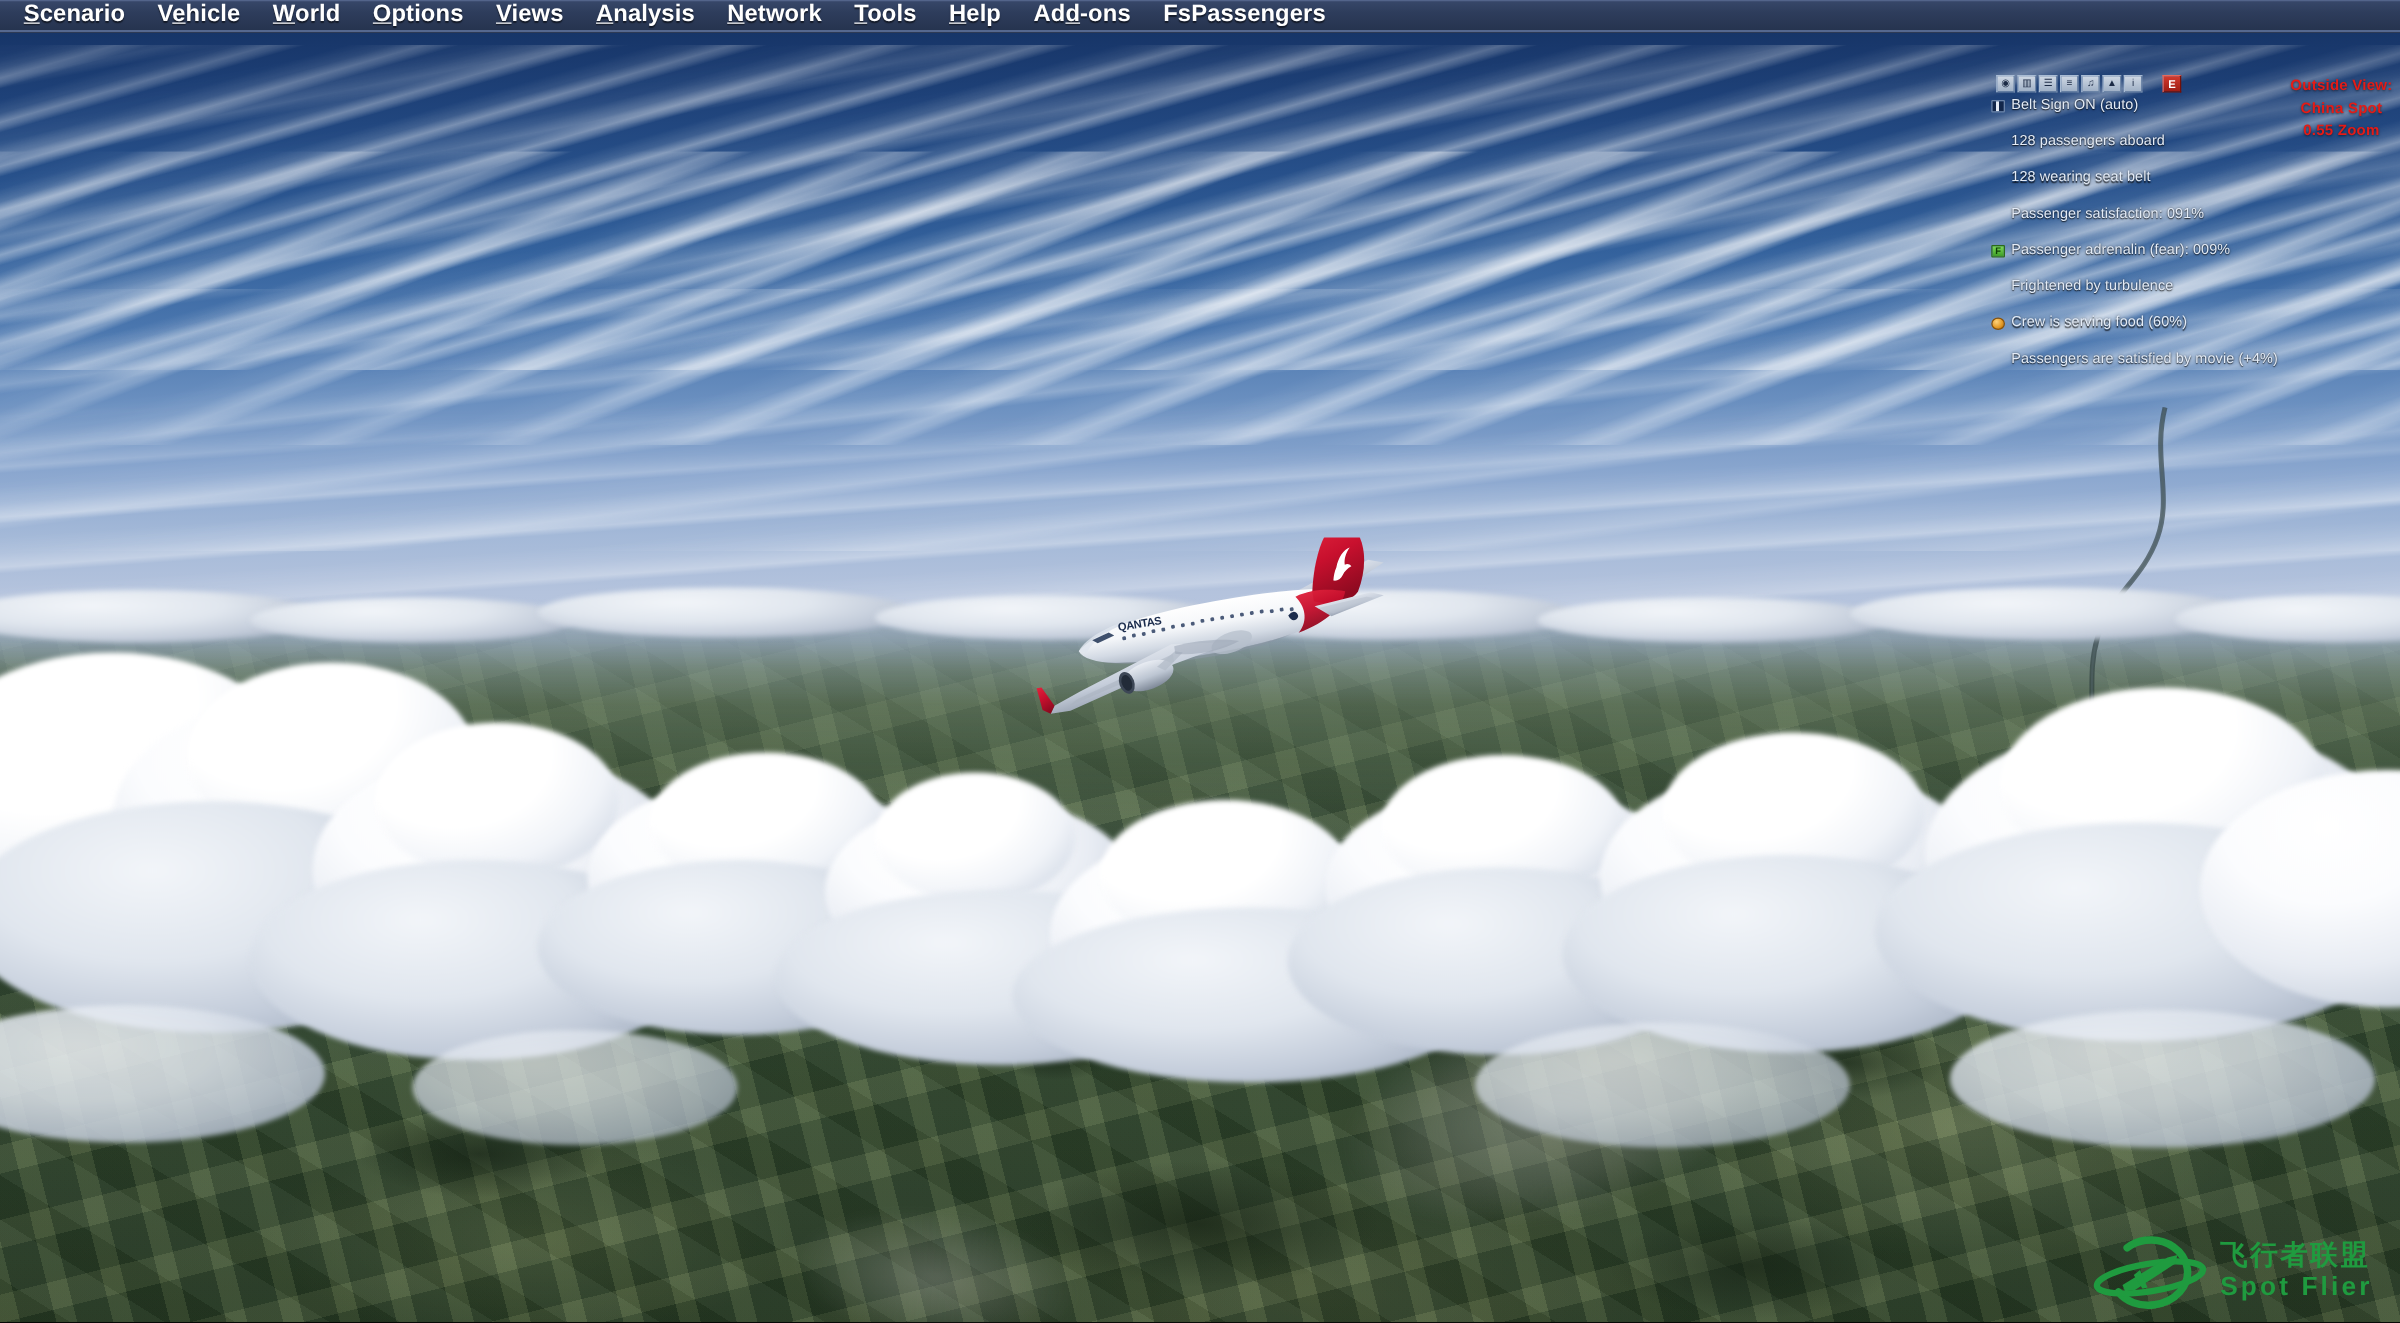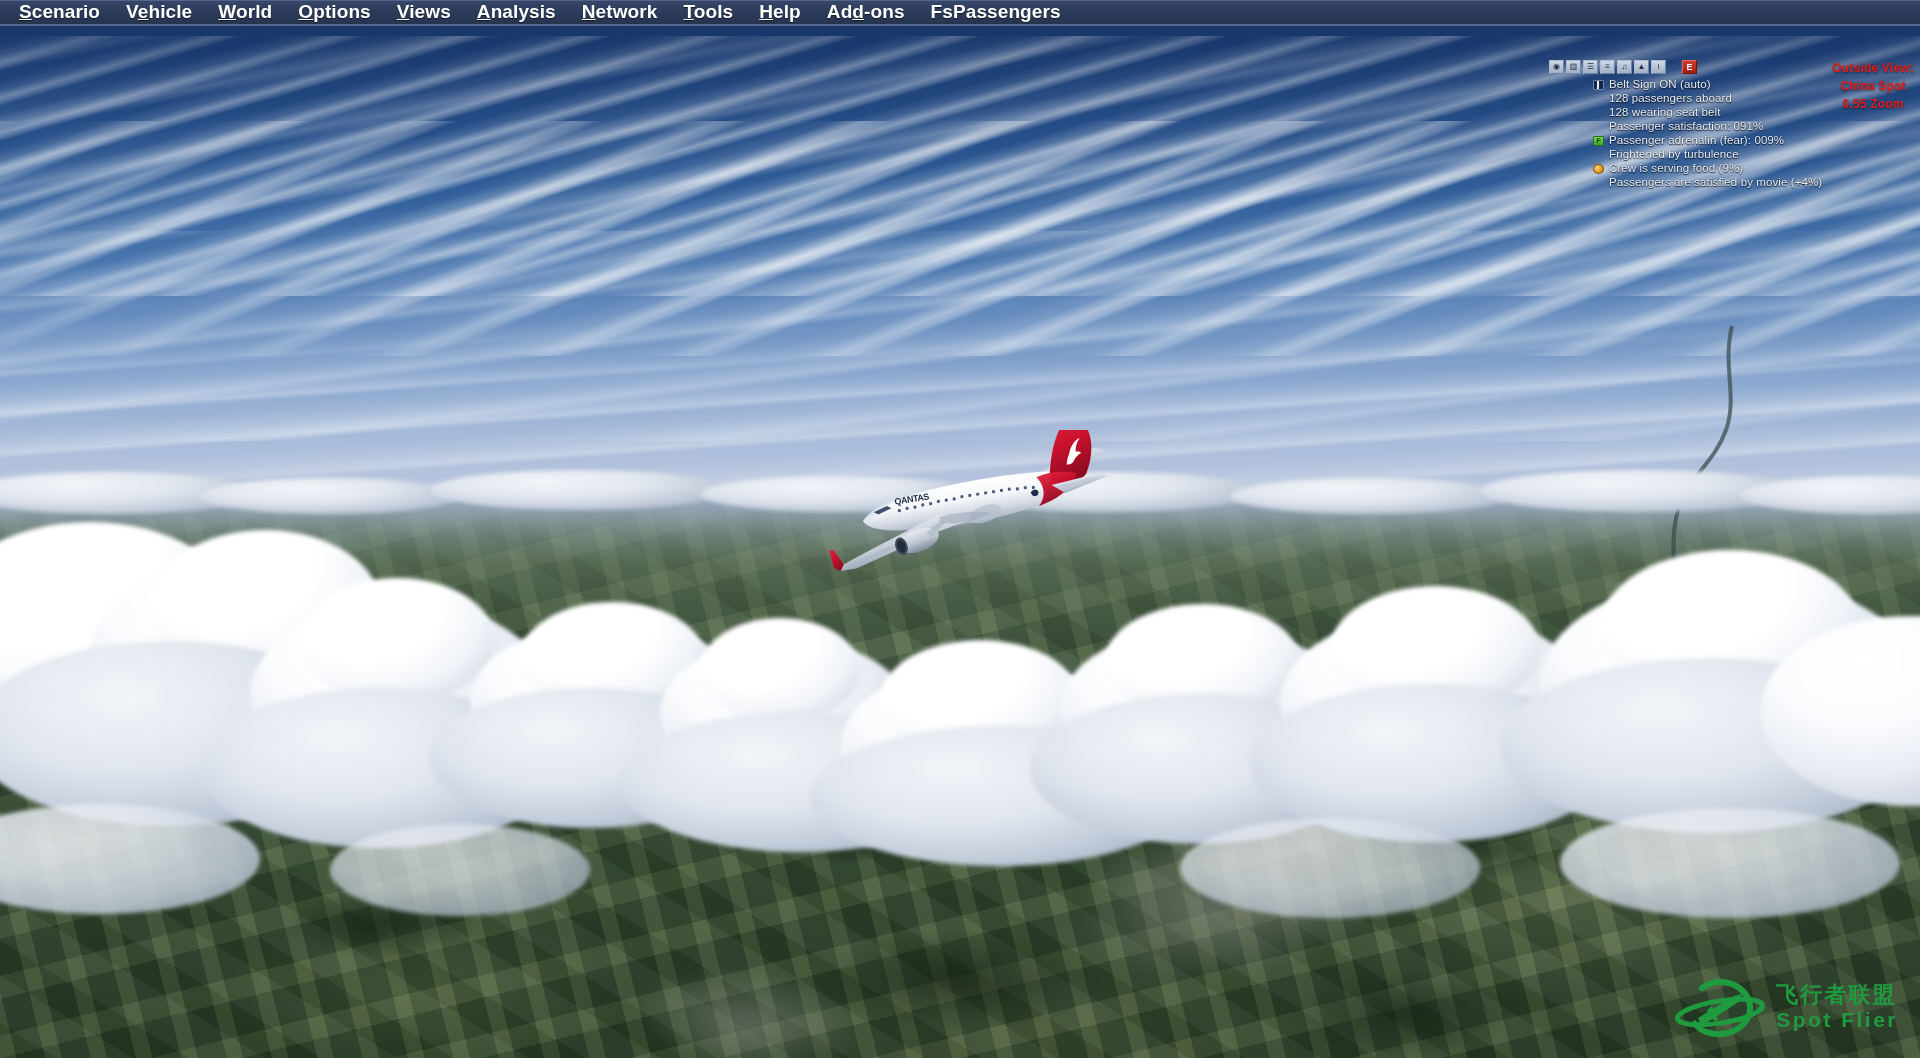--- a/index.html
+++ b/index.html
@@ -320,22 +320,21 @@
 
   #fsp-body {
     display: flex;
     flex-direction: row;
     align-items: flex-start;
     gap: 10px;
   }
   #fsp-lines {
     display: flex;
     flex-direction: column;
-    gap: 1px;
-    margin-left: 48px;
+    gap: 16px;
   }
   .fsp-line {
     display: flex;
     align-items: center;
     height: 13px;
     white-space: nowrap;
   }
   .fsp-ico {
     width: 11px;
     height: 10px;
@@ -387,21 +386,21 @@
     line-height: 13px;
     white-space: nowrap;
     text-shadow: 0 1px 2px rgba(0,0,0,.55);
     letter-spacing: .2px;
   }
 
   
   #watermark {
     position: absolute;
     right: 22px;
-    bottom: 20px;
+    bottom: 10px;
     z-index: 45;
     display: flex;
     align-items: center;
     gap: 10px;
   }
   #wm-text {
     display: flex;
     flex-direction: column;
     line-height: 1;
   }
@@ -674,21 +673,21 @@
             <div class="fsp-line">
               <div class="fsp-ico fear">F</div>
               <div class="fsp-txt">Passenger adrenalin (fear): 009%</div>
             </div>
             <div class="fsp-line">
               <div class="fsp-ico blank"></div>
               <div class="fsp-txt">Frightened by turbulence</div>
             </div>
             <div class="fsp-line">
               <div class="fsp-ico food"></div>
-              <div class="fsp-txt">Crew is serving food (9%)</div>
+              <div class="fsp-txt">Crew is serving food (60%)</div>
             </div>
             <div class="fsp-line">
               <div class="fsp-ico blank"></div>
               <div class="fsp-txt">Passengers are satisfied by movie (+4%)</div>
             </div>
           </div>
 
         <div id="fsp-view">
           <div class="view-txt">Outside View:</div>
           <div class="view-txt">China Spot</div>

